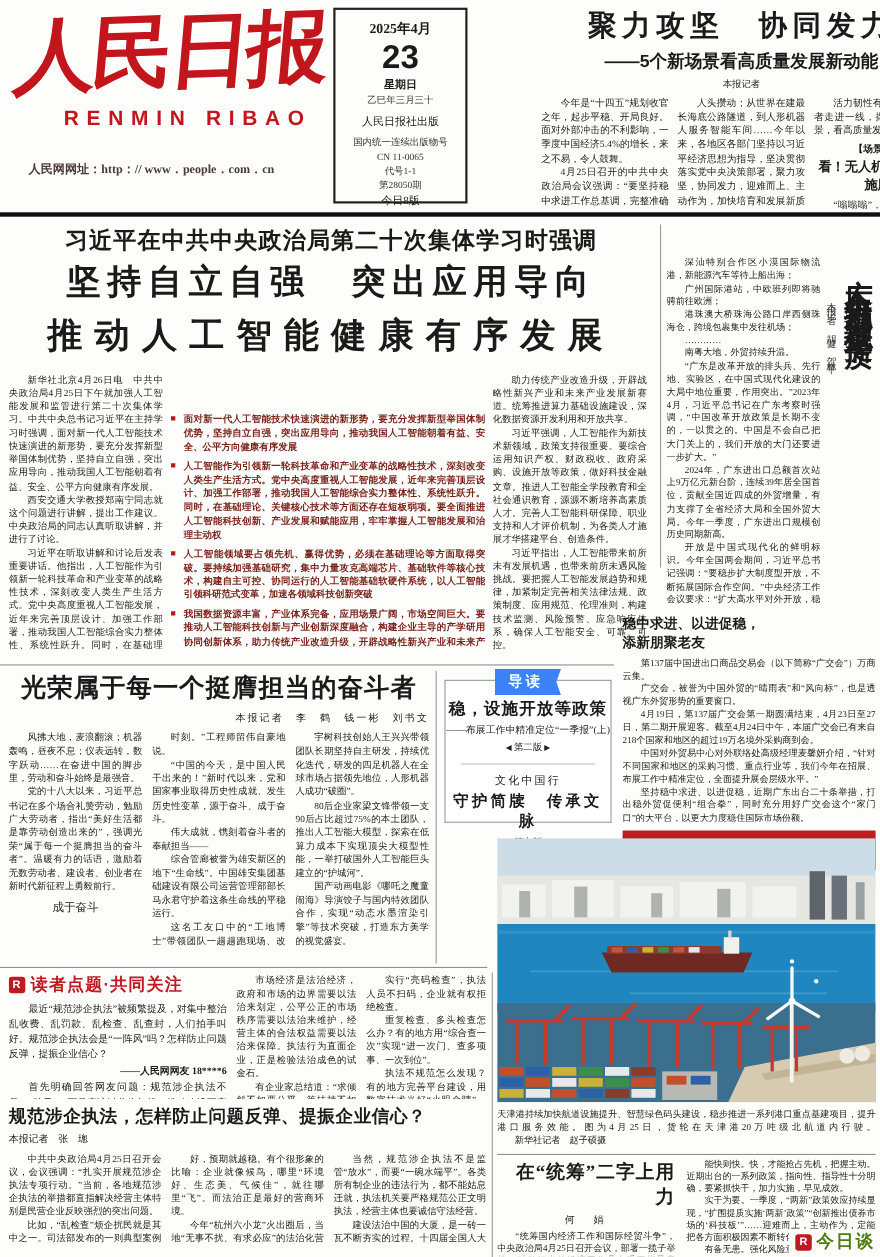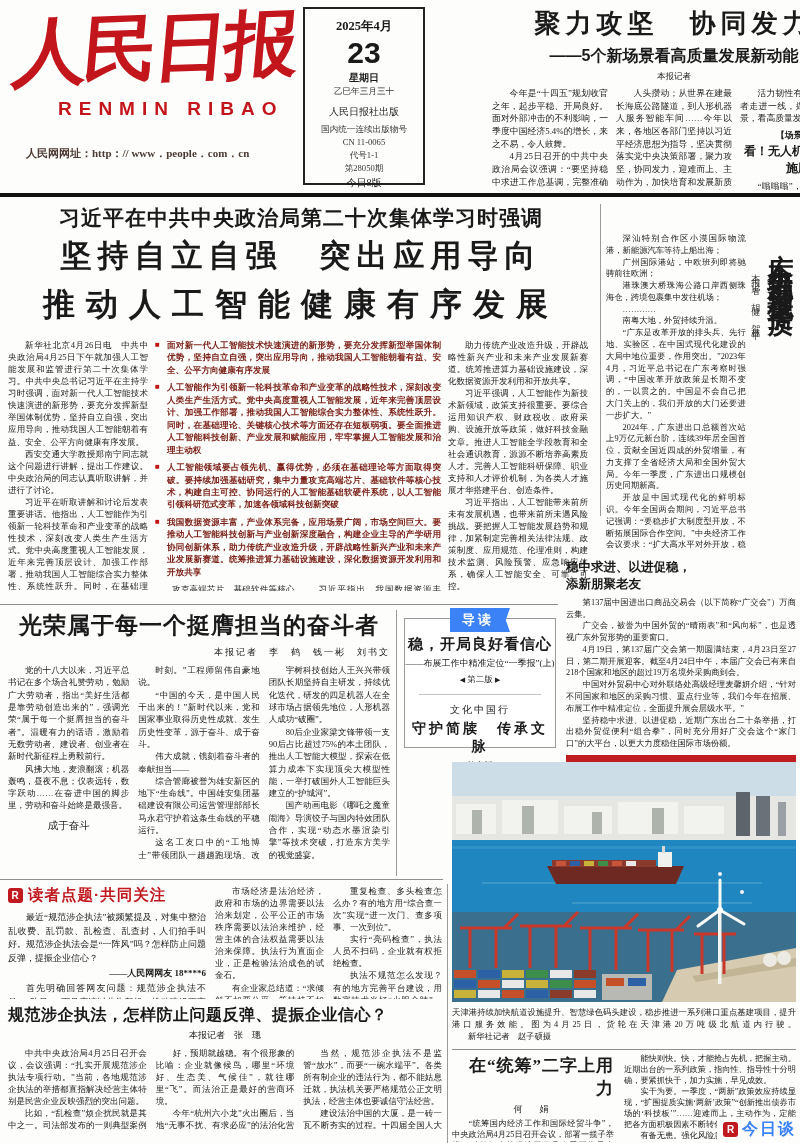--- a/index.html
+++ b/index.html
@@ -37,21 +37,21 @@
   .vline{background:#9a9a9a;width:1px;}
   .hline{background:#8f8f8f;height:1px;}
 
   
   .lead-kicker{font-size:21px;font-weight:bold;text-align:center;letter-spacing:1px;}
   .lead-h1{font-size:31px;font-weight:bold;text-align:center;letter-spacing:6px;margin-top:3px;white-space:nowrap;}
   .lead-h2{font-size:32px;font-weight:bold;text-align:center;letter-spacing:11px;margin-top:6px;white-space:nowrap;}
   .lead-body{display:flex;gap:7px;margin-top:12px;height:252px;overflow:hidden;}
   .lead-body .c{font-size:8.5px;line-height:1.42;}
   .c1,.c4{width:140px;}
-  .cmid{width:286px;}
+  .cmid{width:286px;margin-top:36px;}
   .bullets p{margin:0 0 5px;padding-left:12px;position:relative;text-align:justify;
              font-weight:bold;color:#7c241c;font-size:8.6px;line-height:1.45;
              font-family:"Liberation Sans",sans-serif;}
   .bullets p::before{content:"■";position:absolute;left:0;top:0;color:#c01414;font-size:8px;}
   .midcols{display:flex;gap:7px;margin-top:2px;}
   .midcols>div{flex:1;font-size:8.5px;line-height:1.42;}
 
   
   .gd-part1{display:flex;height:318px;margin-left:40px;overflow:hidden;}
   .gd-c1{flex:1;font-size:8.3px;line-height:1.42;}
@@ -90,32 +90,32 @@
   .credit{margin-left:16px;white-space:nowrap;}
   .tc{display:flex;gap:10px;height:88px;overflow:hidden;}
   .tc-left{width:162px;}
   .tc-h{font-size:17px;font-weight:bold;text-align:right;letter-spacing:1px;}
   .tc-by{font-size:9px;text-align:center;margin:3px 0;letter-spacing:4px;}
   .tc .txt{font-size:8.2px;line-height:1.34;}
   .tc-right{flex:1;position:relative;}
   .logo-row{position:absolute;right:0;bottom:2px;background:#fdfdfb;display:flex;align-items:center;gap:4px;padding-left:6px;}
   .rlogo{display:inline-flex;align-items:center;justify-content:center;width:15px;height:15px;border-radius:3px;
          background:#c01920;color:#fff;font-weight:bold;font-size:10px;font-family:"Liberation Sans",sans-serif;}
-  .talk{color:#3b82f6;font-weight:bold;font-size:16px;letter-spacing:2px;}
+  .talk{color:#4d7c0f;font-weight:bold;font-size:16px;letter-spacing:2px;}
 
   
   .rd-head{display:flex;align-items:center;gap:5px;color:#c01920;font-weight:bold;font-size:15.5px;
            letter-spacing:1px;margin-bottom:5px;font-family:"Liberation Sans",sans-serif;}
   .rd-row1{display:flex;gap:9px;height:114px;overflow:hidden;}
   .rd-colA{width:198px;}
   .rd-q{font-size:9px;line-height:1.5;}
   .rd-asker{font-size:9px;font-weight:bold;text-align:right;margin:2px 0;}
   .rd-colB,.rd-colC{flex:1;font-size:8.5px;line-height:1.42;}
   .rd-h{font-size:16px;font-weight:bold;text-align:left;margin-top:6px;letter-spacing:0.5px;}
-  .rd-by{font-size:9px;text-align:center;margin:3px 0 5px;}
+  .rd-by{font-size:9px;margin:3px 0 5px;}
   .rd-row3{display:flex;gap:9px;height:84px;overflow:hidden;}
   .rd-row3>div{flex:1;font-size:8.5px;line-height:1.42;}
 </style>
 </head>
 <body>
 
 <div class="page">
 
   <div class="abs" style="left:14px;top:10px;width:285px;">
     <div class="mh-title">人民日报</div>
@@ -229,22 +229,22 @@
   </div>
 
   <div class="abs hline" style="left:0;top:604px;width:558px;"></div>
 
   <div class="abs" style="left:8px;top:610px;width:382px;height:266px;">
     <div class="st-h">光荣属于每一个挺膺担当的奋斗者</div>
     <div class="st-by">本报记者　李　鹤　钱一彬　刘书文</div>
     <div class="st-cols">
       <div>
         <div class="just">
+            <p>风拂大地，麦浪翻滚；机器轰鸣，昼夜不息；仪表远转，数字跃动……在奋进中国的脚步里，劳动和奋斗始终是最强音。</p>
             <p>党的十八大以来，习近平总书记在多个场合礼赞劳动，勉励广大劳动者，指出“美好生活都是靠劳动创造出来的”，强调光荣“属于每一个挺膺担当的奋斗者”。温暖有力的话语，激励着无数劳动者、建设者、创业者在新时代新征程上勇毅前行。</p>
-            <p>风拂大地，麦浪翻滚；机器轰鸣，昼夜不息；仪表远转，数字跃动……在奋进中国的脚步里，劳动和奋斗始终是最强音。</p>
           </div>
         <div class="st-sub1">成于奋斗</div>
 
       </div>
       <div class="just">
           <p>时刻。”工程师留伟自豪地说。</p>
           <p>“中国的今天，是中国人民干出来的！”新时代以来，党和国家事业取得历史性成就、发生历史性变革，源于奋斗、成于奋斗。</p>
           <p>伟大成就，镌刻着奋斗者的奉献担当——</p>
           <p>综合管廊被誉为雄安新区的地下“生命线”。中国雄安集团基础建设有限公司运营管理部部长马永君守护着这条生命线的平稳运行。</p>
           <p>这名工友口中的“工地博士”带领团队一趟趟跑现场、改方案，一次次实验改进又推倒重来，历时2年多终于攻克运维工作量大、人工巡检效率低、多系统数据不兼容等难题，成功建设道路管廊智慧运维平台，为管廊装上了“千里眼”和“智慧脑”。</p>
@@ -256,21 +256,21 @@
           <p>新时代的奋斗者正以智慧与创造，让越来越多的科技创新跑出“加速度”，跑进“决赛圈”，跑上“领奖台”。</p>
         </div>
     </div>
   </div>
 
   <div class="abs vline" style="left:396px;top:610px;height:266px;"></div>
 
   <div class="abs daodu" style="left:404px;top:618px;width:152px;height:130px;">
     <div class="dd-tab">导读</div>
     <div style="margin-top:16px;">
-      <div class="dd-t1">稳，开局良好看信心</div>
+      <div class="dd-t1">稳，设施开放等政策</div>
       <div class="dd-s1">——布展工作中精准定位“一季报”(上)</div>
       <div class="dd-page">
         <span class="dd-arrow">◀</span>
         <span>第二版</span>
         <span class="dd-arrow">▶</span>
       </div>
     </div>
     <div class="dd-div"></div>
     <div>
       <div class="dd-k2">文化中国行</div>
@@ -413,22 +413,22 @@
         <div class="rd-asker">——人民网网友 18****6</div>
         <div class="rd-q just">
             <p>首先明确回答网友问题：规范涉企执法不是“一阵风”，而且应该以此为契机，推动建设更高水平的法治中国。</p>
           </div>
       </div>
       <div class="rd-colB just">
           <p>市场经济是法治经济，政府和市场的边界需要以法治来划定，公平公正的市场秩序需要以法治来维护，经营主体的合法权益需要以法治来保障。执法行为直面企业，正是检验法治成色的试金石。</p>
           <p>有企业家总结道：“求倾斜不如要公平，等扶持不如靠法律。”有法治为市场经济固本，广大企业和企业家才能放心做业务、安心谋发展。</p>
         </div>
       <div class="rd-colC just">
+          <p>实行“亮码检查”，执法人员不扫码，企业就有权拒绝检查。</p>
           <p>重复检查、多头检查怎么办？有的地方用“综合查一次”实现“进一次门、查多项事、一次到位”。</p>
-          <p>实行“亮码检查”，执法人员不扫码，企业就有权拒绝检查。</p>
           <p>执法不规范怎么发现？有的地方完善平台建设，用数字技术当好“火眼金睛”，随时预警、实时监督。</p>
         </div>
     </div>
     <div class="rd-h sans">规范涉企执法，怎样防止问题反弹、提振企业信心？</div>
     <div class="rd-by">本报记者　张　璁</div>
     <div class="rd-row3">
       <div class="just">
           <p>中共中央政治局4月25日召开会议，会议强调：“扎实开展规范涉企执法专项行动。”当前，各地规范涉企执法的举措都直指解决经营主体特别是民营企业反映强烈的突出问题。</p>
           <p>比如，“乱检查”烦企扰民就是其中之一。司法部发布的一则典型案例曝光了某公司从2021年到2023年“每年都要接受上百次检查”的荒唐事。</p>
         </div>

